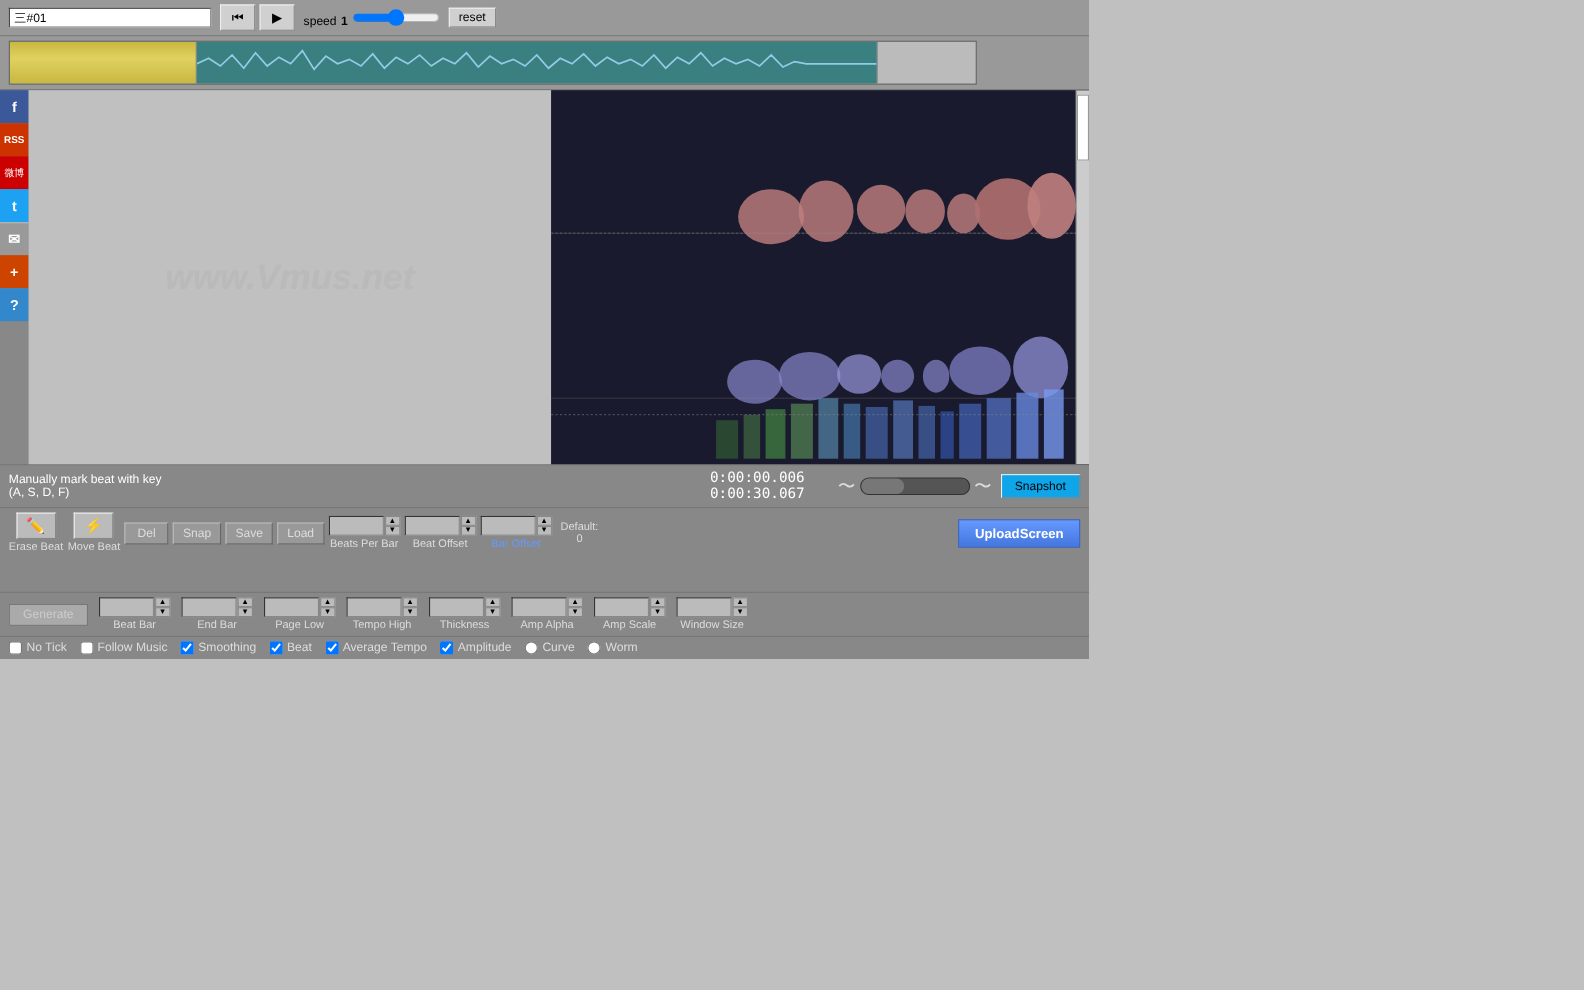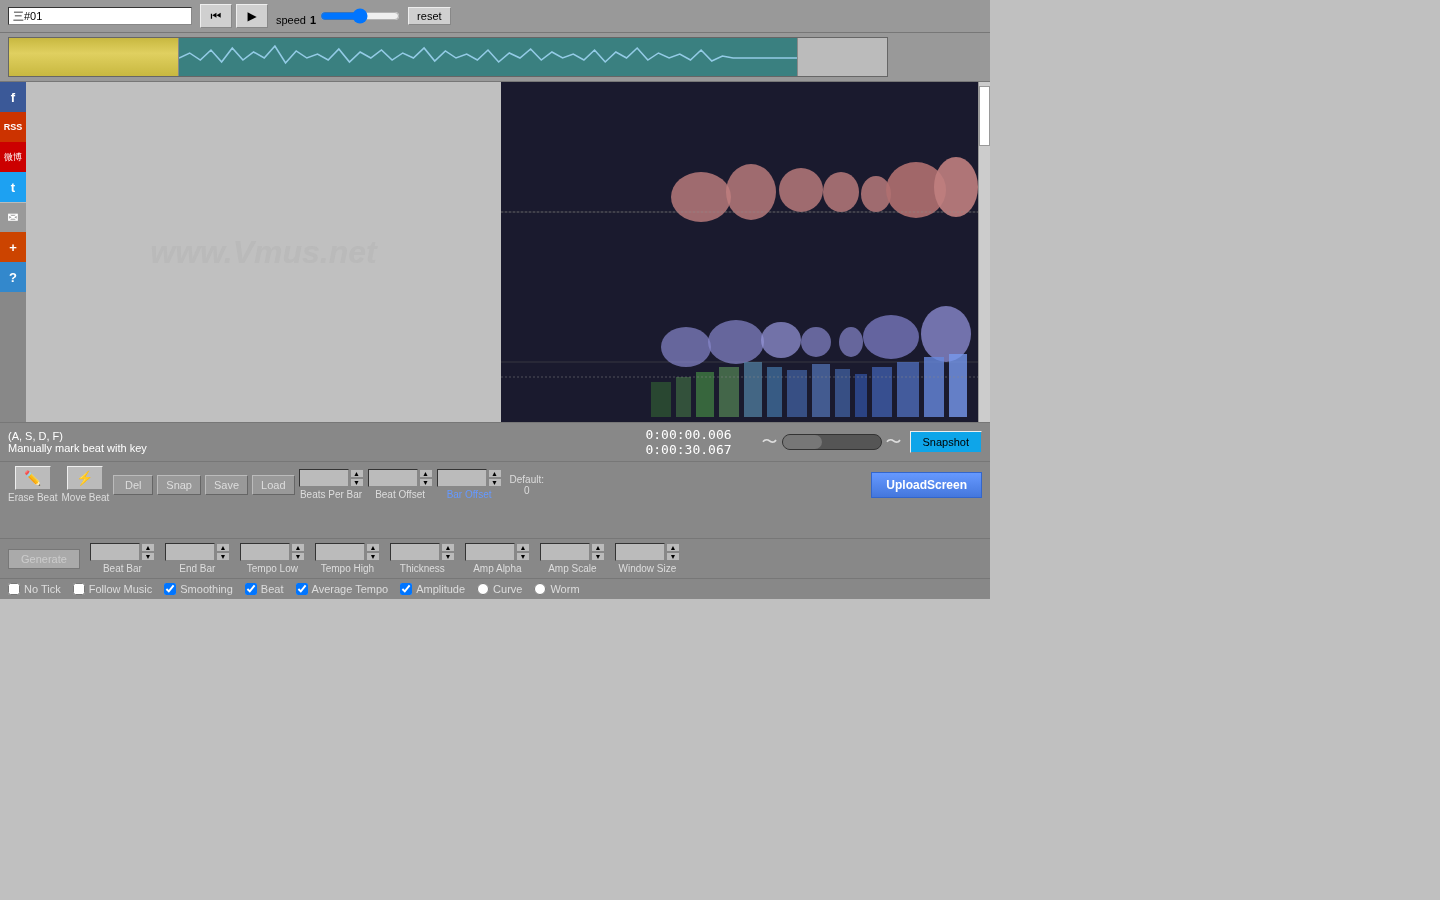--- a/index.html
+++ b/index.html
@@ -560,22 +560,22 @@
 
       
       <div class="right-scrollbar">
         <div class="scrollbar-thumb"></div>
       </div>
     </div>
   </div>
 
   <div class="status-bar">
     <div style="flex:1;">
+      <div class="status-text">Manually mark beat with key</div>
       <div class="status-text">(A, S, D, F)</div>
-      <div class="status-text">Manually mark beat with key</div>
     </div>
     <div class="time-display">
       <div>0:00:00.006</div>
       <div>0:00:30.067</div>
     </div>
     <div class="waveform-controls">
       <span style="color:#ddd; font-size:16px;">〜</span>
       <div class="volume-slider-track">
         <div class="volume-slider-fill"></div>
       </div>
@@ -682,21 +682,21 @@
 
     <div class="spinner-container">
       <div style="display:flex; flex-direction:column; align-items:center;">
         <div style="display:flex; align-items:center; gap:1px;">
           <input class="spinner-input" type="text" value="" style="">
           <div class="spinner-btn-group">
             <button class="spin-btn">▲</button>
             <button class="spin-btn">▼</button>
           </div>
         </div>
-        <span class="spinner-label">Tempo Low</span>
+        <span class="spinner-label">Page Low</span>
       </div>
     </div>
 
     <div class="spinner-container">
       <div style="display:flex; flex-direction:column; align-items:center;">
         <div style="display:flex; align-items:center; gap:1px;">
           <input class="spinner-input" type="text" value="" style="">
           <div class="spinner-btn-group">
             <button class="spin-btn">▲</button>
             <button class="spin-btn">▼</button>

